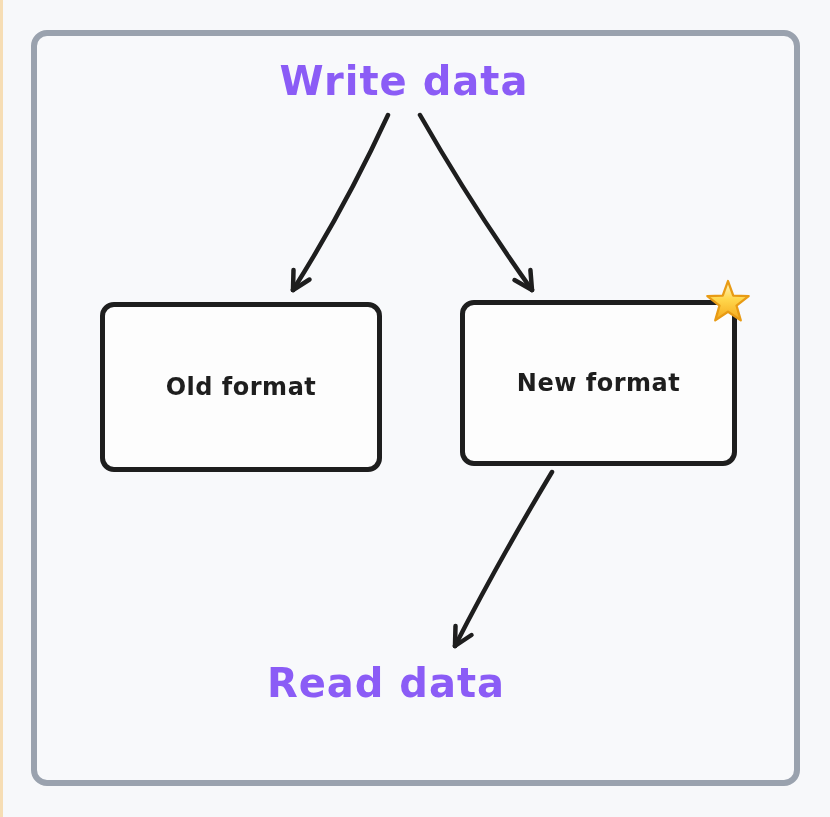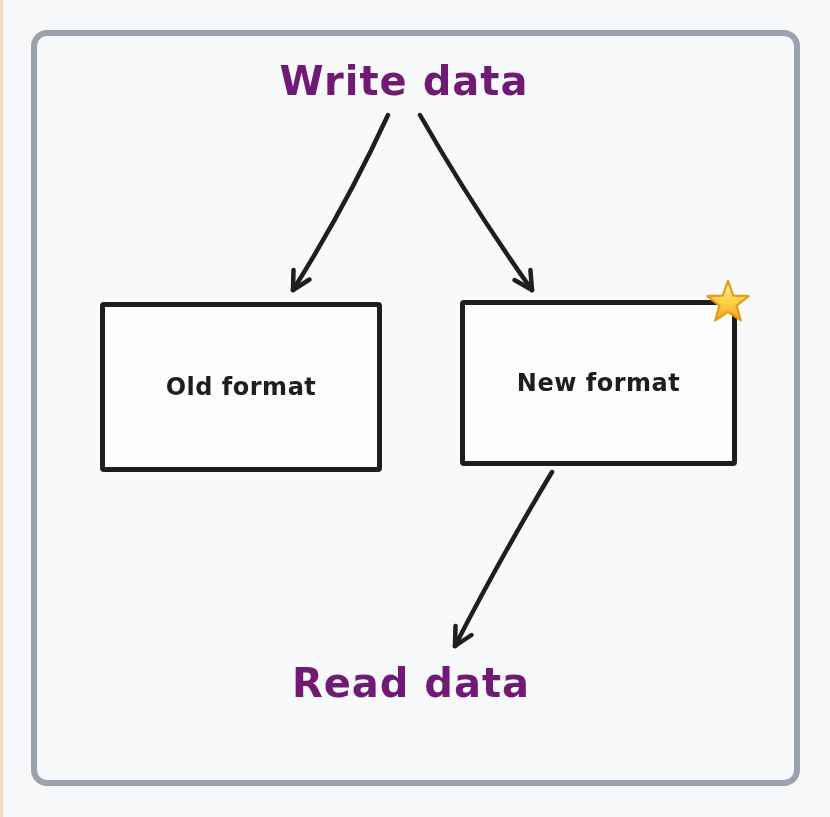--- a/index.html
+++ b/index.html
@@ -30,29 +30,29 @@
     border-radius: 16px;
     background: #f8f9fb;
   }
   .flow-title {
     position: absolute;
     transform: translateX(-50%);
     font-size: 40px;
     font-weight: 700;
     letter-spacing: 1px;
     white-space: nowrap;
-    color: #701a75;
+    color: #8b5cf6;
   }
   .title-top { left: 404px; top: 58px; }
-  .title-bottom { left: 411px; top: 660px; }
+  .title-bottom { left: 386px; top: 660px; }
   .node-box {
     position: absolute;
     box-sizing: border-box;
     border: 5px solid #1e1e1e;
-    border-radius: 4px;
+    border-radius: 14px;
     background: #fdfdfd;
     display: flex;
     align-items: center;
     justify-content: center;
   }
   .node-box .node-label {
     font-size: 24px;
     font-weight: 700;
     letter-spacing: 0.5px;
     white-space: nowrap;

